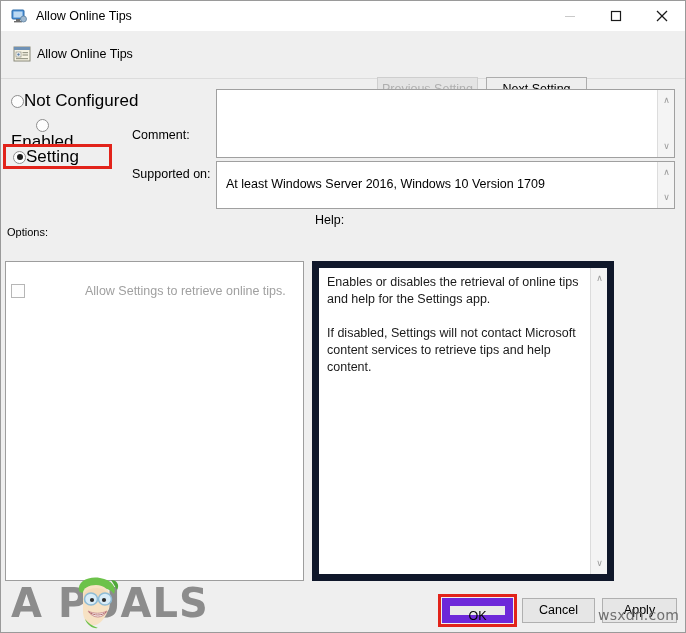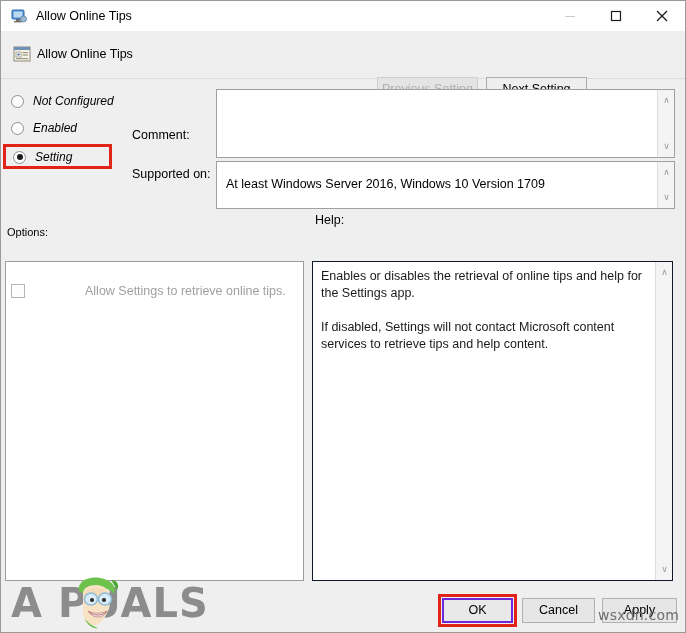--- a/index.html
+++ b/index.html
@@ -127,27 +127,25 @@
   .radio-mark.checked::after {
     content: "";
     position: absolute;
     left: 50%; top: 50%;
     width: 6px; height: 6px;
     margin: -3px 0 0 -3px;
     border-radius: 50%;
     background: #1b1b1b;
   }
   .radio-label {
-    margin-left: 9px;
-    font-size: 12px;
+    font-size: 17px;
     white-space: nowrap;
-    font-style: italic;
   }
   #radio-not-configured { top: 91px; }
-  #radio-enabled        { top: 118px; }
+  #radio-enabled        { top: 118px; flex-direction: column; }
   #radio-disabled       { top: 147px; left: 12px; }
 
   #disabled-highlight {
     position: absolute;
     left: 2px; top: 143px;
     width: 109px; height: 25px;
     border: 3px solid #e2231a;
     box-sizing: border-box;
     pointer-events: none;
   }
@@ -214,23 +212,23 @@
     position: absolute;
     left: 4px; top: 260px;
     width: 299px; height: 320px;
     background: #ffffff;
     border: 1px solid #9d9d9d;
     box-sizing: border-box;
   }
   #help-panel {
     position: absolute;
     left: 311px; top: 260px;
-    width: 361px; height: 320px;
+    width: 302px; height: 320px;
     background: #ffffff;
-    border: 1px solid #0f172a;
+    border: 7px solid #0f172a;
     box-sizing: border-box;
     overflow: hidden;
   }
   #help-text {
     position: absolute;
     left: 8px; top: 6px;
     right: 24px;
     font-size: 12.5px;
     line-height: 17px;
     white-space: pre-wrap;
@@ -267,21 +265,21 @@
     background: #e6e6e6;
     border: 1px solid #b0b0b0;
     color: #000;
     padding: 0;
     box-sizing: border-box;
     line-height: 23px;
     text-align: center;
   }
   #btn-ok {
     left: 441px; width: 71px;
-    border: 2px solid #6d28d9;
+    border: 8px solid #6d28d9;
     background: #e9e9e9;
     line-height: 21px;
   }
   #ok-highlight {
     position: absolute;
     left: 437px; top: 593px;
     width: 79px; height: 33px;
     border: 3px solid #e2231a;
     box-sizing: border-box;
     pointer-events: none;

